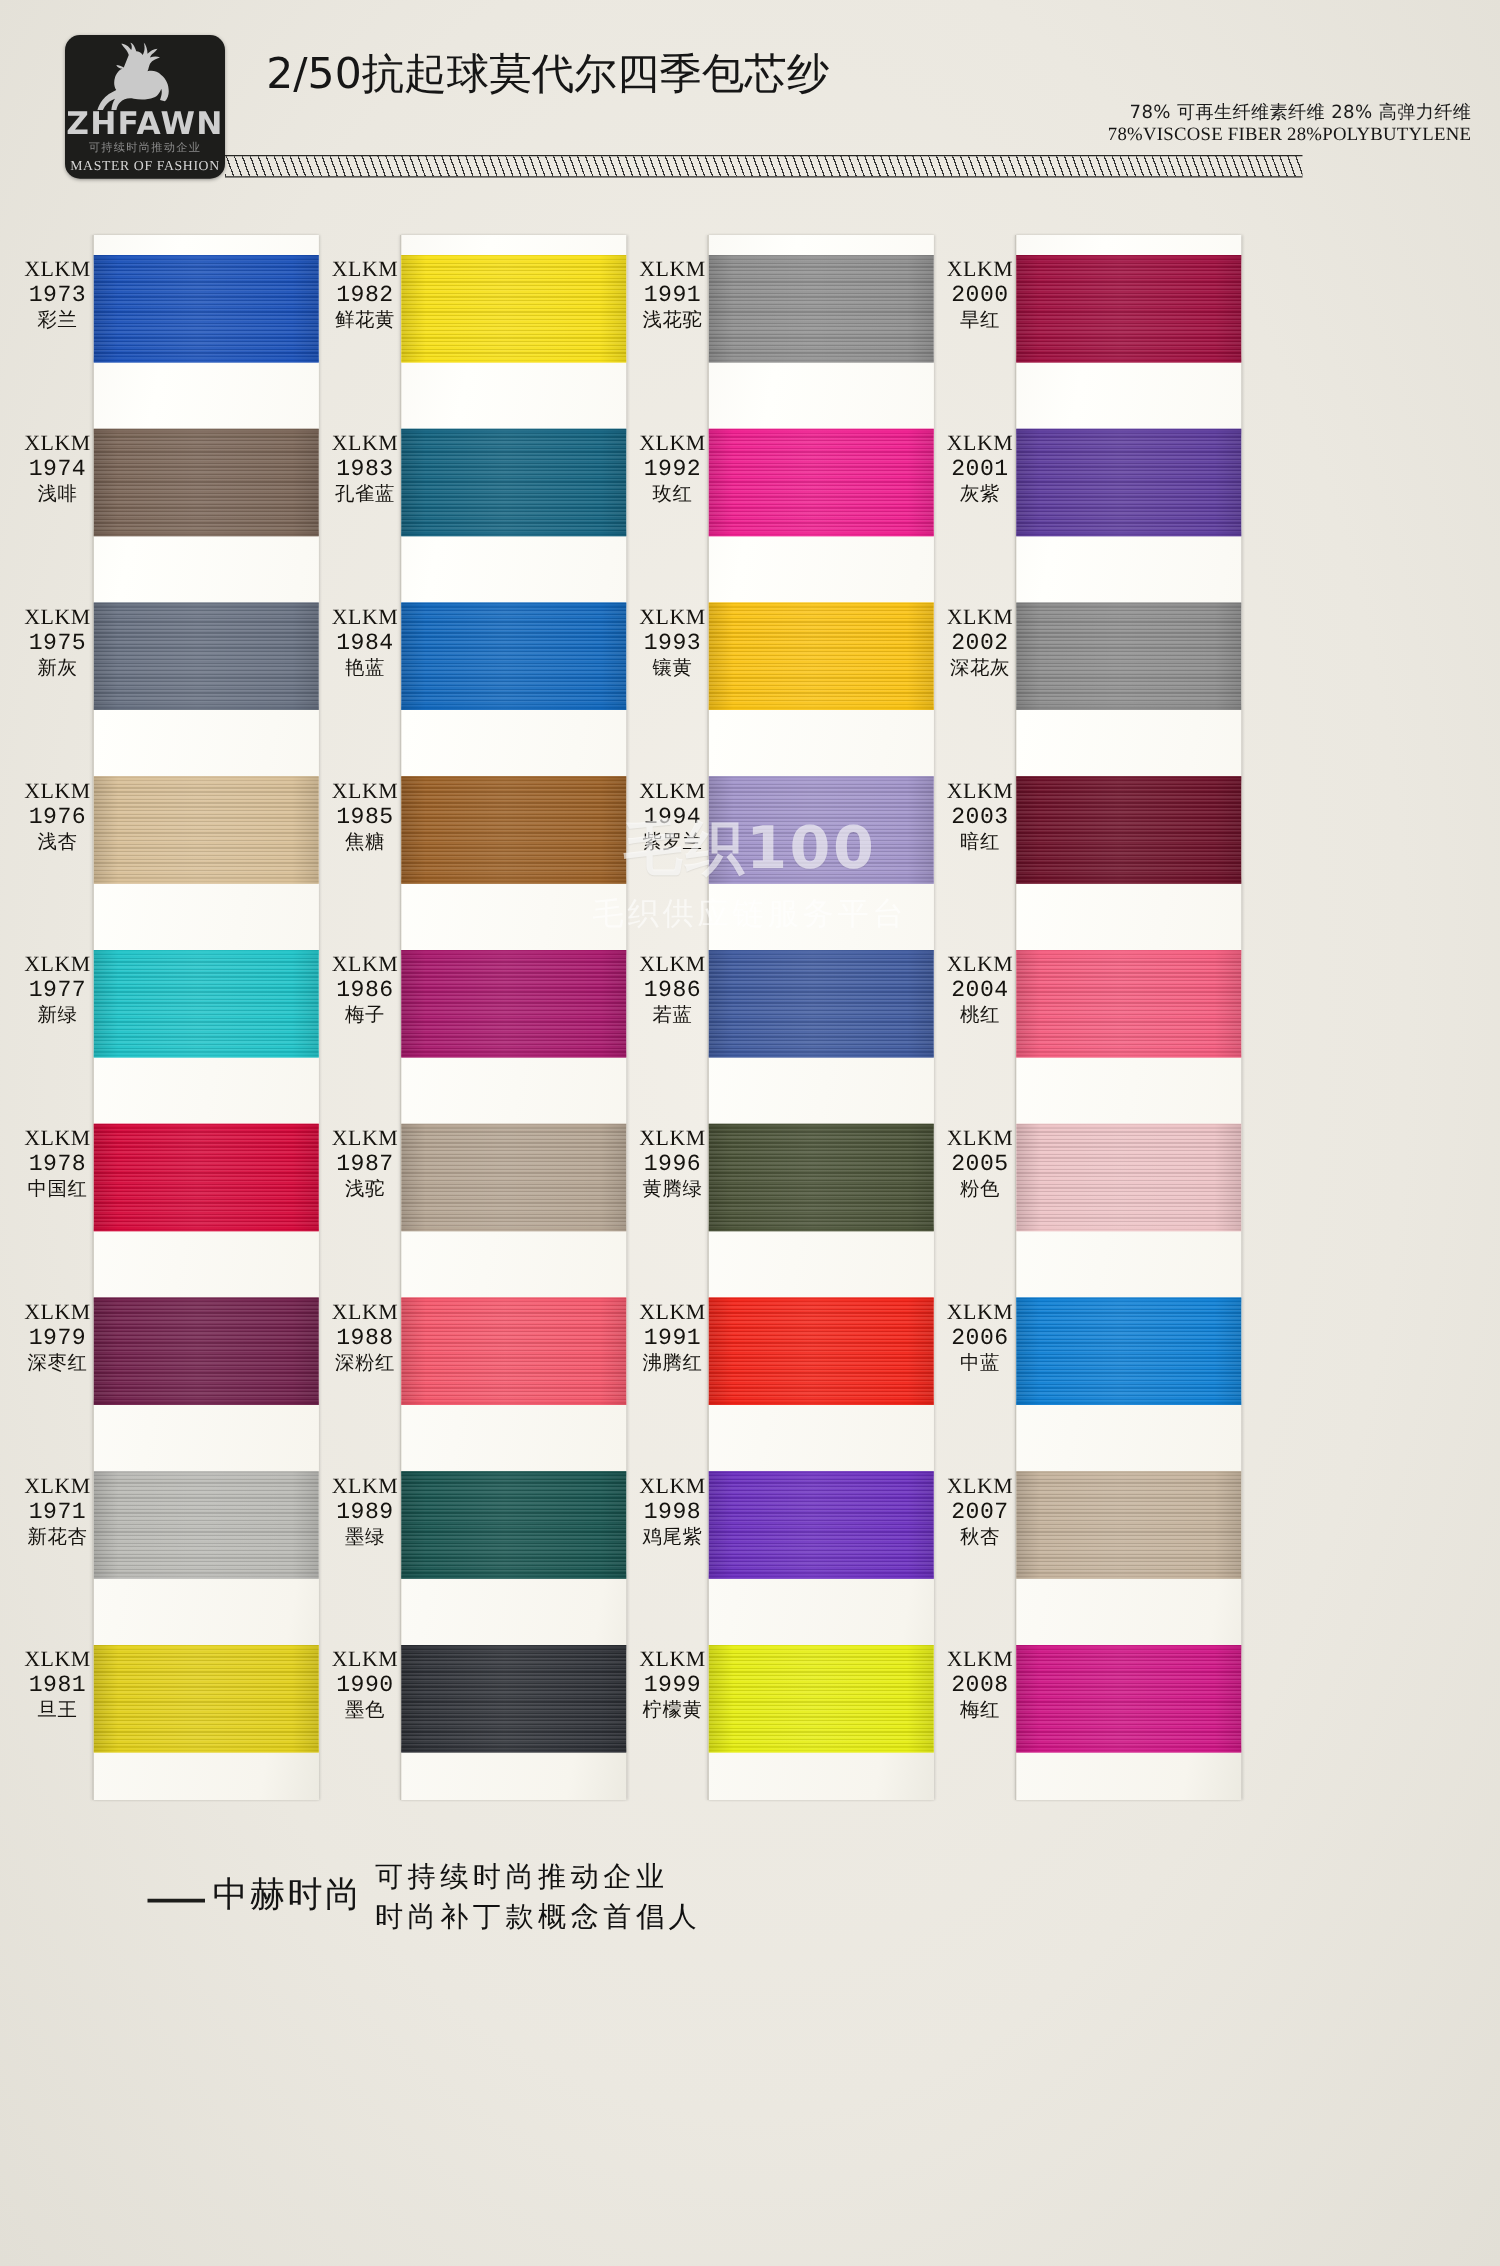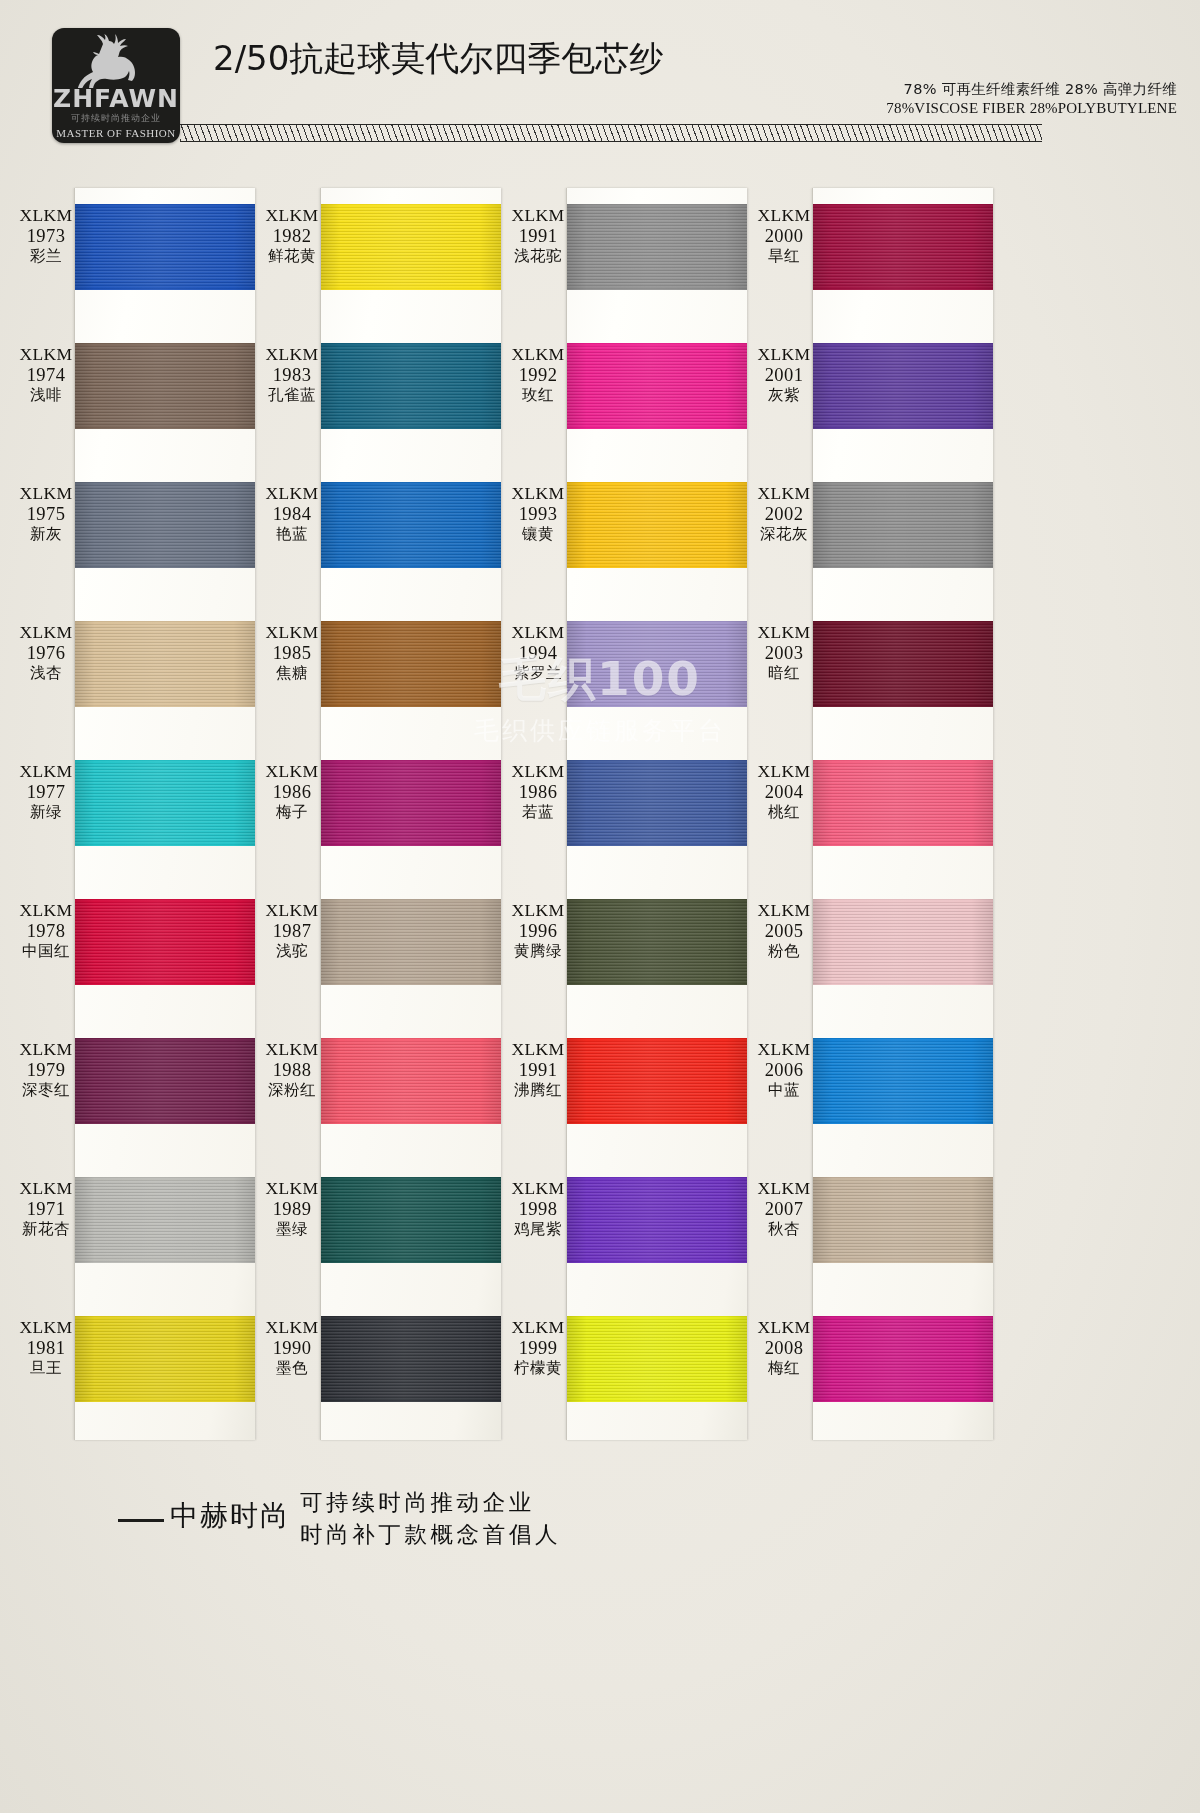--- a/index.html
+++ b/index.html
@@ -195,21 +195,21 @@
     color: #15130f;
     z-index: 5;
   }
   .label .code {
     font-family: "Liberation Serif", serif;
     font-size: 17.5px;
     letter-spacing: .4px;
     display: block;
   }
   .label .num {
-    font-family: Liberation Serif, serif;
+    font-family: Liberation Mono, monospace;
     font-size: 18.5px;
     letter-spacing: .4px;
     display: block;
   }
   .label .cn {
     font-family: "DejaVu Sans", sans-serif;
     font-size: 15.5px;
     letter-spacing: .5px;
     display: block;
     margin-top: 1px;

